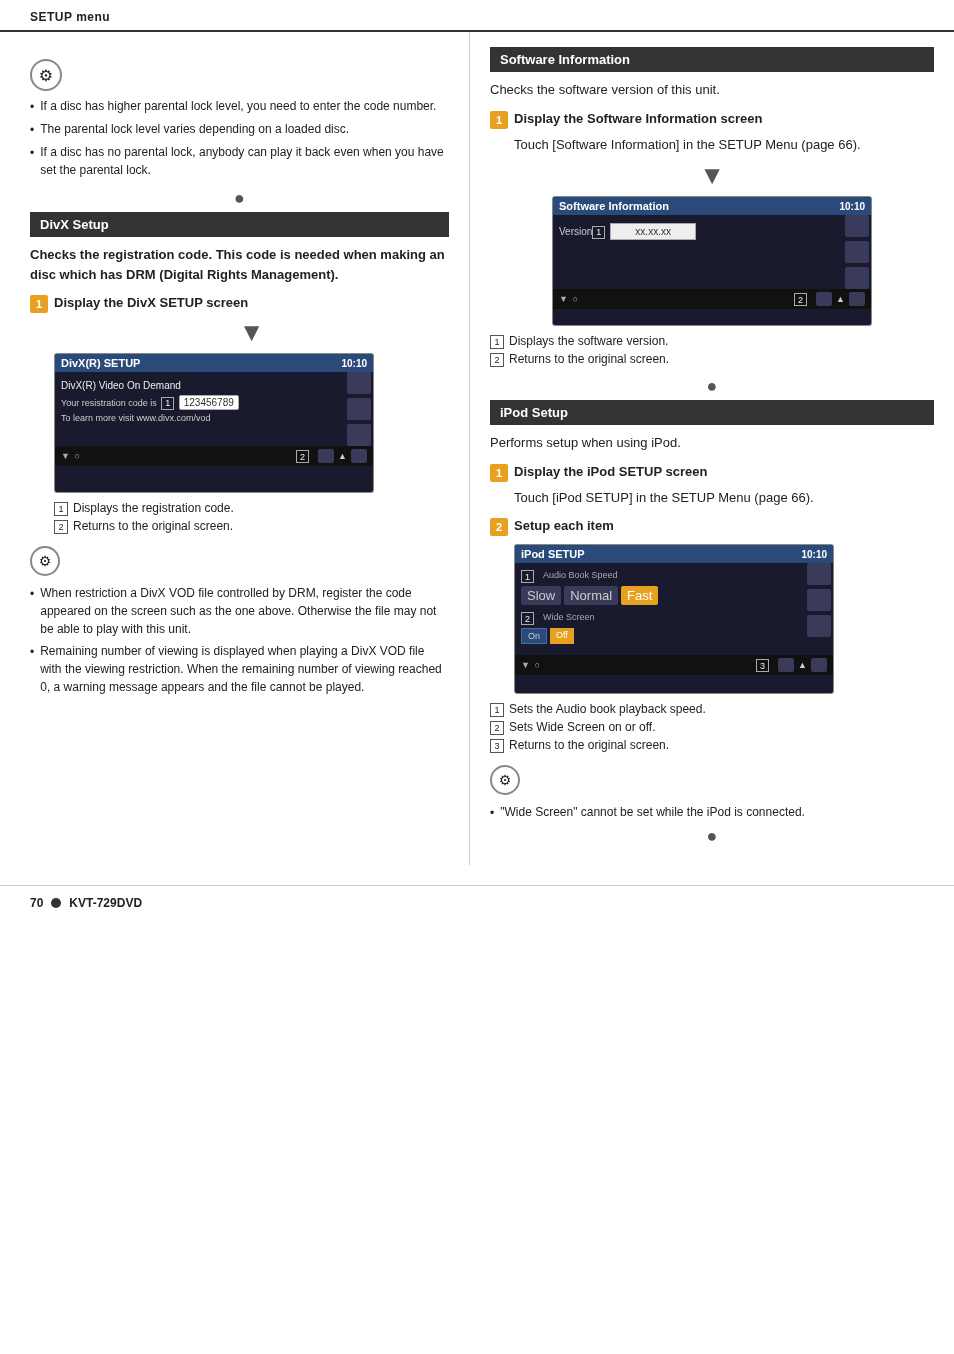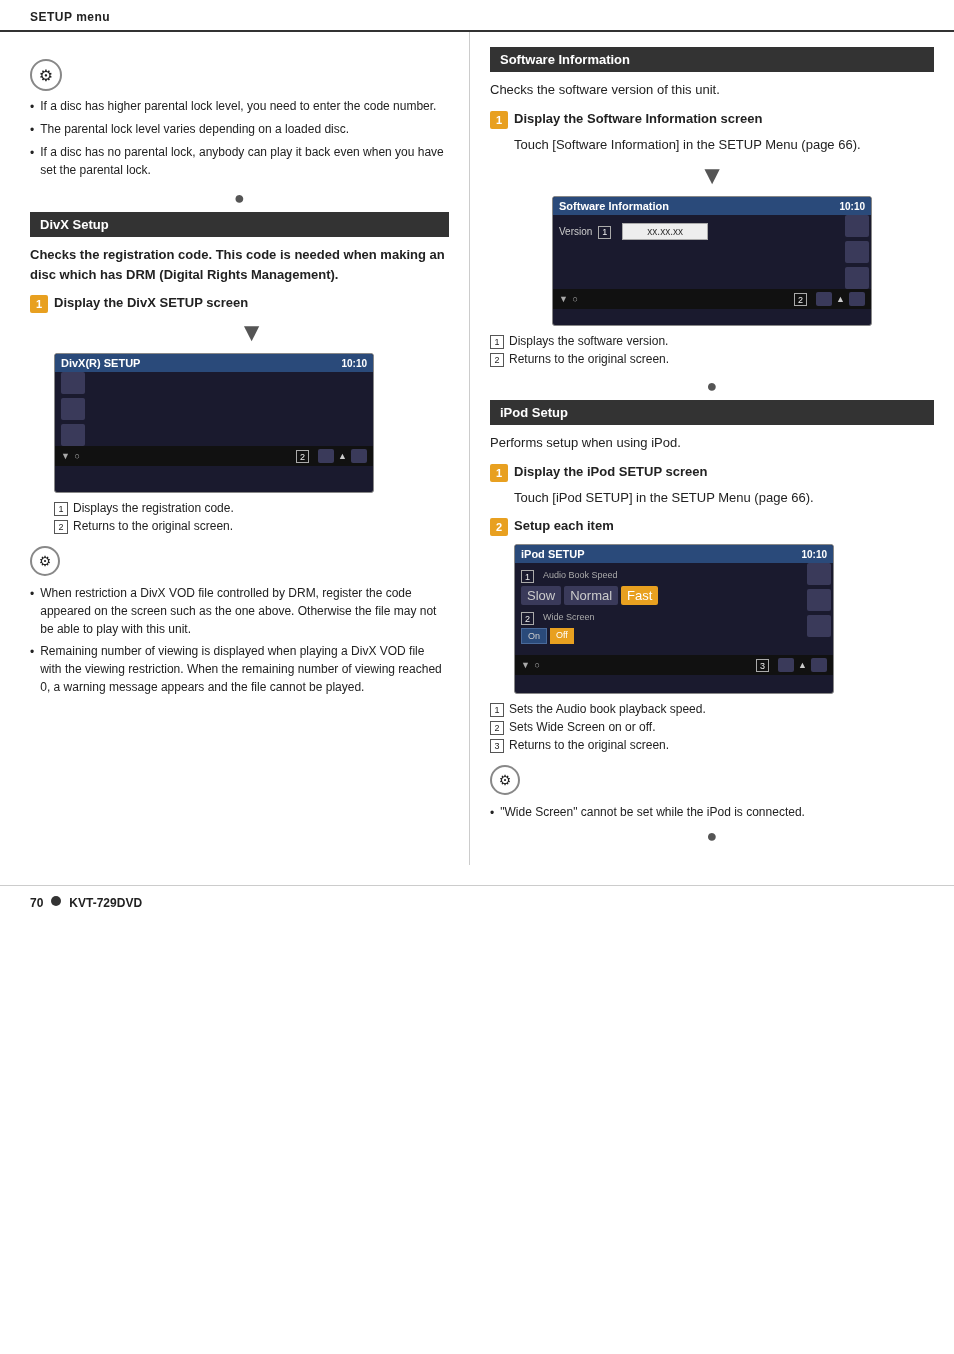--- a/index.html
+++ b/index.html
@@ -281,20 +281,21 @@
       line-height: 1;
       margin: 5px 0;
     }
 
     
     .page-footer {
       padding: 10px 30px;
       font-size: 12px;
       font-weight: bold;
       display: flex;
+      align-items: center;
       gap: 8px;
       border-top: 1px solid #ccc;
       margin-top: 20px;
     }
 
     .page-footer .circle {
       display: inline-block;
       width: 10px;
       height: 10px;
       background: #333;
@@ -351,21 +352,21 @@
 
     .toggle-off-active {
       background: #e8a020;
       color: #fff;
     }
 
     
     .version-row {
       display: flex;
       align-items: center;
-      gap: 6px;
+      gap: 0;
       margin-bottom: 6px;
     }
 
     .version-label {
       color: #ccc;
       font-size: 10px;
     }
 
     .version-value-box {
       background: #eee;
@@ -427,20 +428,29 @@
         </div>
 
         <div class="down-arrow" style="margin-left:24px;">▼</div>
 
         <div class="screen-mockup divx-screen">
           <div class="mockup-titlebar">
             <span>DivX(R) SETUP</span>
             <span class="mockup-time">10:10</span>
           </div>
           <div style="display:flex;">
+            <div style="flex:1; padding:8px 6px;">
+              <div class="mockup-text-white">DivX(R) Video On Demand</div>
+              <div class="mockup-text-sm">
+                <span>Your resistration code is</span>
+                <span class="ann-num" style="border-color:#aaa; color:#eee; font-size:9px; display:inline-flex; align-items:center; justify-content:center; width:13px; height:13px; border:1px solid #aaa; margin:0 2px;">1</span>
+                <span class="mockup-input-box">123456789</span>
+              </div>
+              <div class="mockup-text-sm">To learn more visit www.divx.com/vod</div>
+            </div>
             <div class="mockup-sidebar">
               <div class="mockup-sidebar-icon"></div>
               <div class="mockup-sidebar-icon"></div>
               <div class="mockup-sidebar-icon"></div>
             </div>
           </div>
           <div class="mockup-footer">
             <div class="mockup-footer-left">
               <span style="color:#aaa; font-size:9px;">▼</span>
               <span style="color:#aaa; font-size:9px; margin-left:2px;">○</span>

